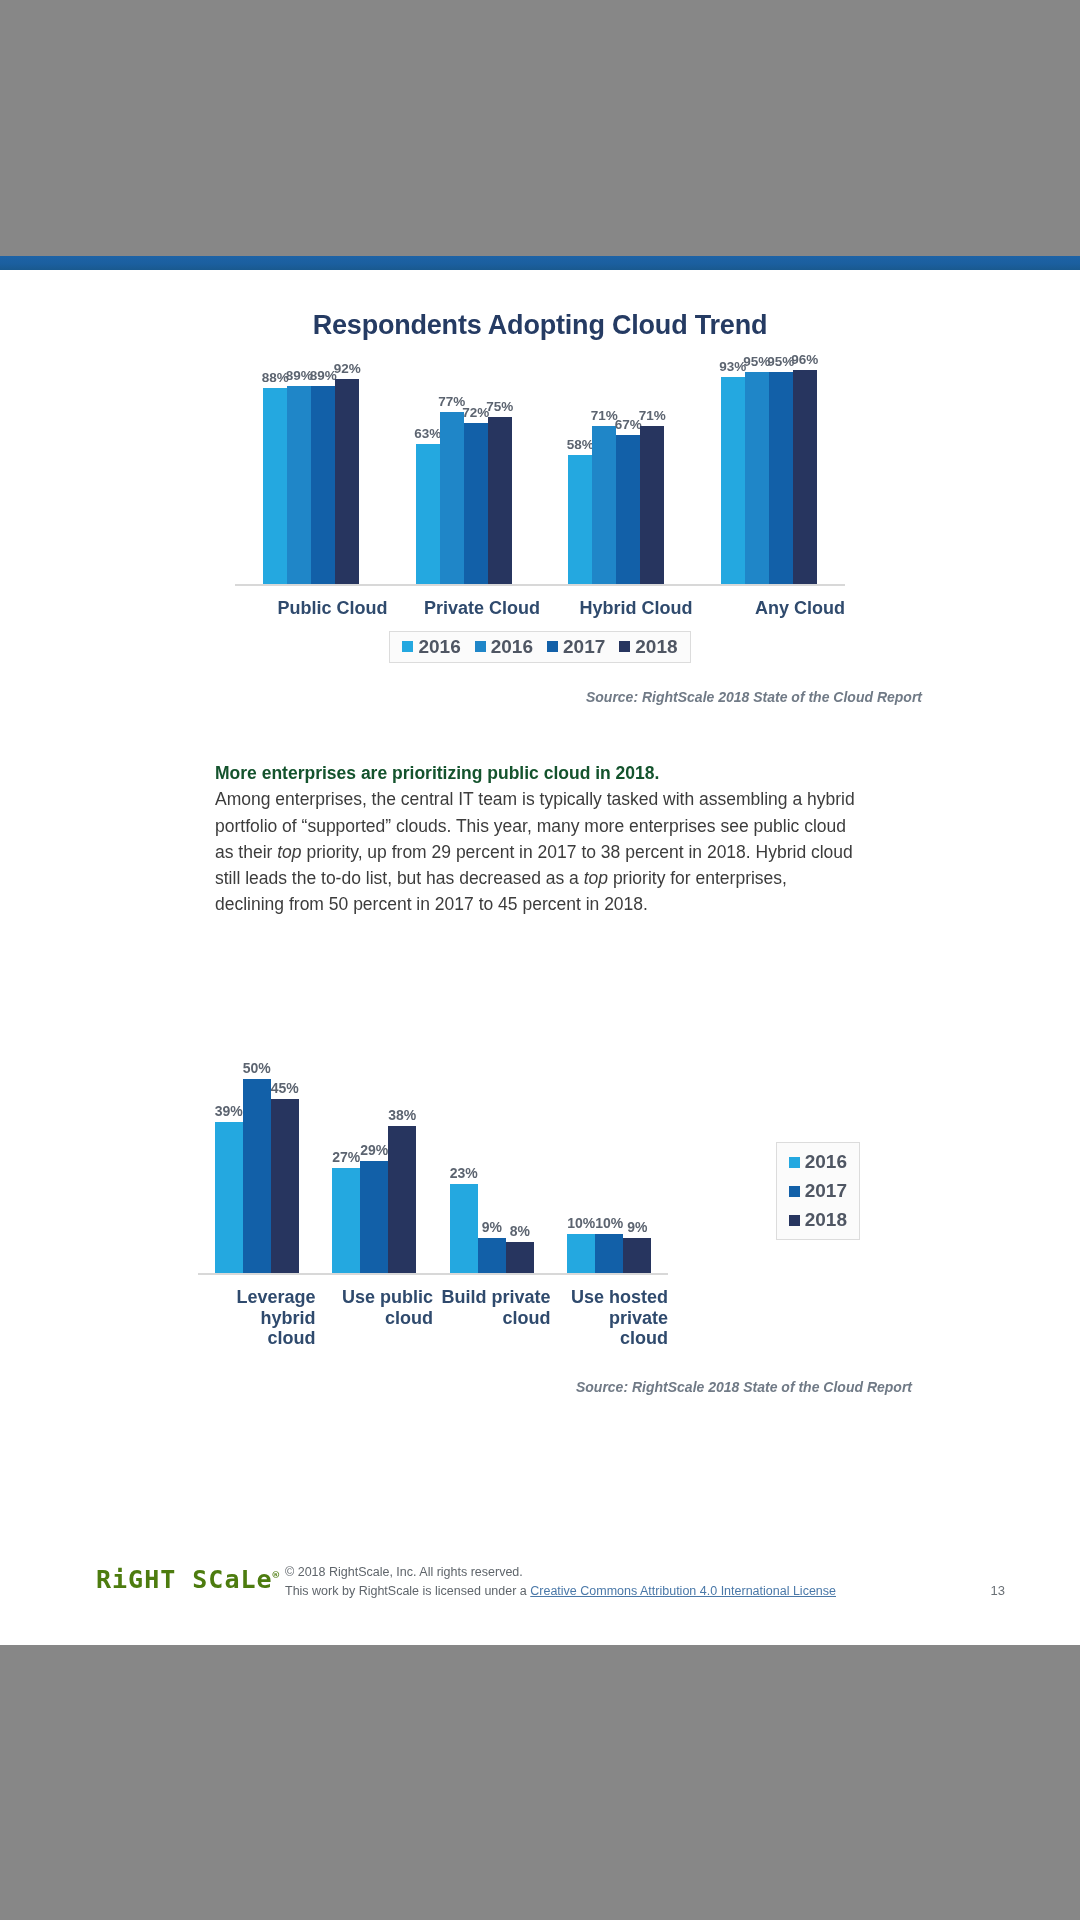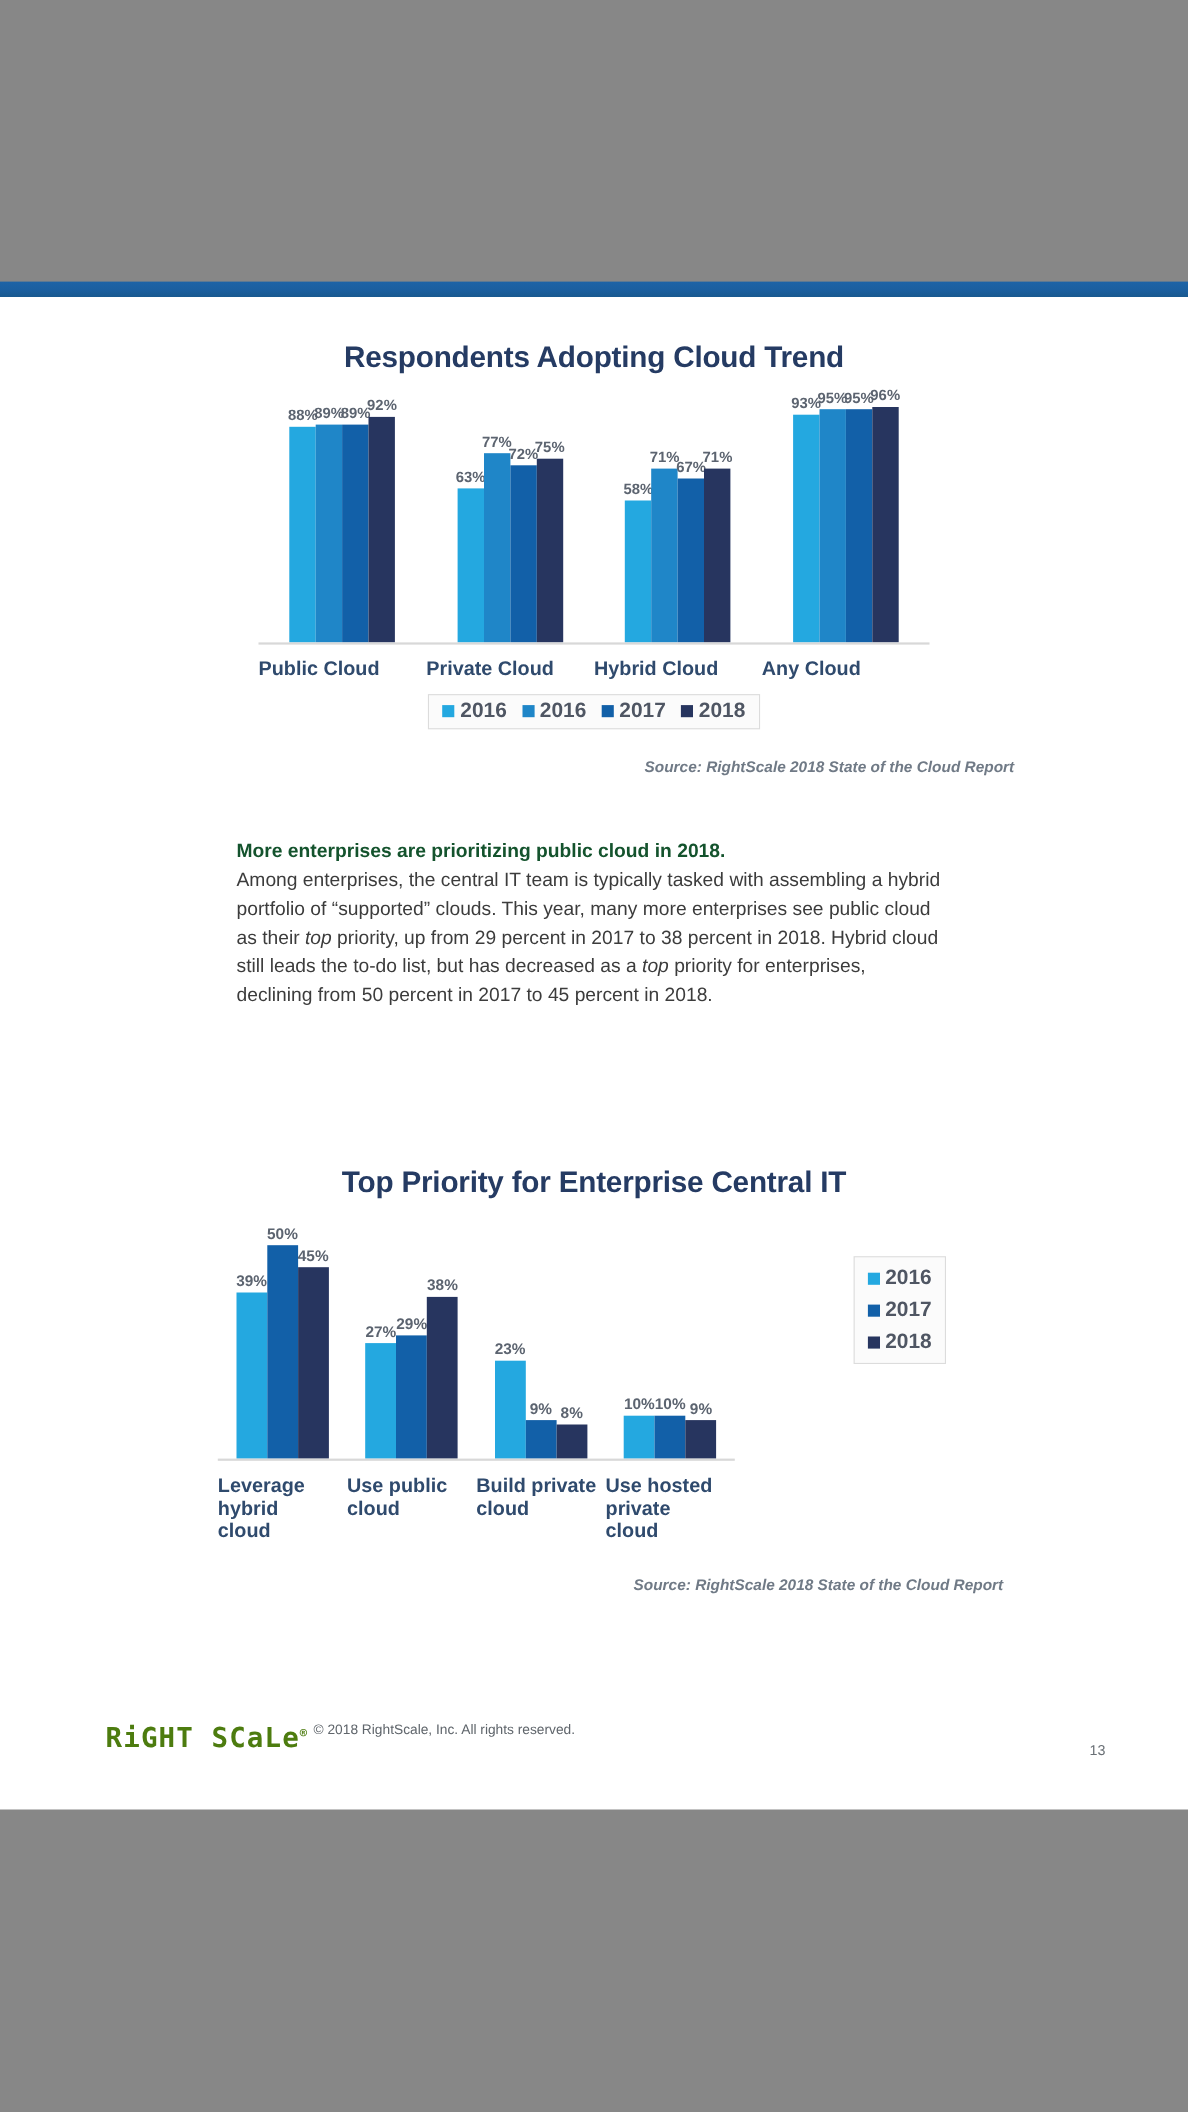--- a/index.html
+++ b/index.html
@@ -24,21 +24,21 @@
   .axis-line{position:absolute;left:0;right:0;bottom:0;height:2px;background:#d8d8d8;}
   .groups{position:absolute;left:0;right:0;bottom:2px;top:0;display:flex;}
   .group{flex:1;display:flex;align-items:flex-end;justify-content:center;gap:0px;}
   .bar-wrap{position:relative;display:flex;flex-direction:column;justify-content:flex-end;align-items:center;height:100%;}
   .bar{width:100%;}
   .bar-label{
     position:absolute;left:50%;transform:translateX(-50%);
     color:#5c6470;font-weight:bold;white-space:nowrap;
   }
   .cat-row{display:flex;}
-  .cat{flex:1;text-align:left;color:#2f4a6d;font-weight:bold;line-height:1.15;}
+  .cat{flex:1;text-align:right;color:#2f4a6d;font-weight:bold;line-height:1.15;}
 
   .legend{
     display:inline-flex;align-items:center;gap:14px;
     border:1px solid #dcdcdc;background:#fbfbfb;
     padding:4px 12px;
   }
   .legend.vert{flex-direction:column;align-items:flex-start;gap:7px;padding:8px 12px;}
   .legend-item{display:flex;align-items:center;gap:5px;color:#4f5663;font-weight:bold;}
   .swatch{display:inline-block;width:11px;height:11px;}
   .source{
@@ -202,21 +202,20 @@
       <div class="source">Source: RightScale 2018 State of the Cloud Report</div>
     </div>
 
     <div class="copy">
       <p class="lead">More enterprises are prioritizing public cloud in 2018.</p>
       <p><span>Among enterprises, the central IT team is typically tasked with assembling a hybrid portfolio of “supported” clouds. This year, many more enterprises see public cloud as their </span><em>top</em><span> priority, up from 29 percent in 2017 to 38 percent in 2018. Hybrid cloud still leads the to-do list, but has decreased as a </span><em>top</em><span> priority for enterprises, declining from 50 percent in 2017 to 45 percent in 2018.</span></p>
       <div class="gap"></div>
     </div>
 
     <div class="chart" id="chart2">
-      <div class="chart-title">Top Priority for Enterprise Central IT</div>
       <div class="plot">
         <div class="groups" id="c2groups">
             <div class="group">
               <div class="bar-wrap">
                 <div class="bar" style="height: 70.9091%; background: rgb(36, 168, 224);"></div>
                 <span class="bar-label" style="bottom: calc(70.9091% + 3px);">39%</span>
               </div>
               <div class="bar-wrap">
                 <div class="bar" style="height: 90.9091%; background: rgb(18, 96, 168);"></div>
                 <span class="bar-label" style="bottom: calc(90.9091% + 3px);">50%</span>
@@ -293,18 +292,19 @@
             </div>
           </div>
       </div>
       <div class="source">Source: RightScale 2018 State of the Cloud Report</div>
     </div>
 
     <div class="footer">
       <div class="logo"><span>RiGHT SCaLe</span><sup>®</sup></div>
       <div class="legalblock">
         <div>© 2018 RightScale, Inc. All rights reserved.</div>
+        <div><span>This work by RightScale is licensed under a </span><a href="#">Creative Commons Attribution 4.0 International License</a></div>
       </div>
       <div class="pageno">13</div>
     </div>
 
   </div>
 </div>
 
 </body></html>

